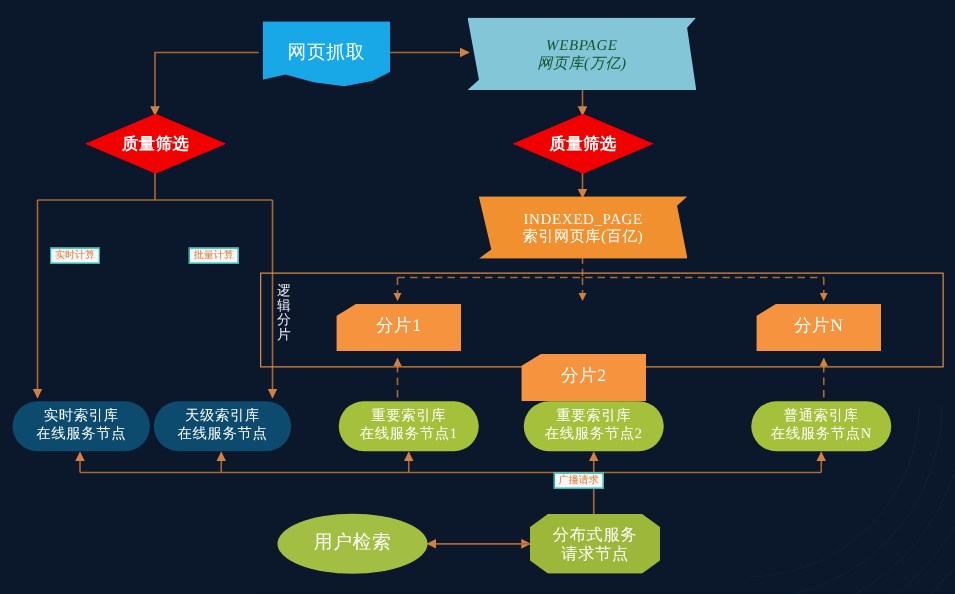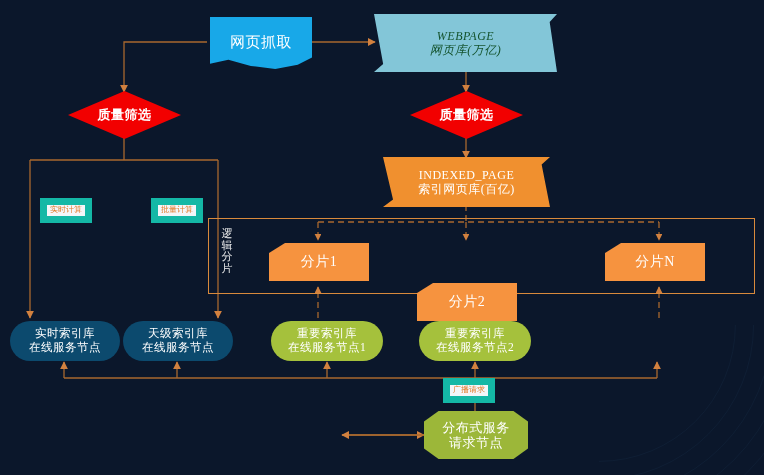--- a/index.html
+++ b/index.html
@@ -61,21 +61,21 @@
   .group-box{
     position:absolute;border:1px solid #d98a3c;background:transparent;
   }
   .group-label{
     position:absolute;color:#f1f1f1;font-size:11px;line-height:1.05;
     width:14px;text-align:center;letter-spacing:0;
   }
 
   .tag{
     position:absolute;background:#f4f6f9;color:#e07b2a;
-    font-size:8px;padding:1px 3px;border:7px solid #14b8a6;
+    font-size:8px;padding:1px 3px;border:1px solid #14b8a6;
     letter-spacing:0;white-space:nowrap;line-height:1.1;
     font-family:"Liberation Sans",sans-serif;
   }
 </style>
 </head>
 <body>
 
 <div id="stage">
 
   <svg class="fan tl" viewBox="0 0 330 330">
@@ -216,21 +216,28 @@
     <span class="ln">在线服务节点</span>
   </div>
   <div class="node pill olive" style="left:271px;top:321px;width:112px;height:40px;font-size:11.5px;flex-direction:column;">
     <span class="ln">重要索引库</span>
     <span class="ln">在线服务节点1</span>
   </div>
   <div class="node pill olive" style="left:419px;top:321px;width:112px;height:40px;font-size:11.5px;flex-direction:column;">
     <span class="ln">重要索引库</span>
     <span class="ln">在线服务节点2</span>
   </div>
-
+  <div class="node pill olive" style="left:601px;top:321px;width:112px;height:40px;font-size:11.5px;flex-direction:column;">
+    <span class="ln">普通索引库</span>
+    <span class="ln">在线服务节点N</span>
+  </div>
+
+  <div class="node ellipse" style="left:222px;top:411px;width:120px;height:48px;font-size:15px;">
+    <span>用户检索</span>
+  </div>
 
   <div class="node octo" style="left:424px;top:411px;width:104px;height:48px;font-size:13px;flex-direction:column;">
     <span class="ln">分布式服务</span>
     <span class="ln">请求节点</span>
   </div>
 
   <div class="tag" style="left:40px;top:198px;">实时计算</div>
   <div class="tag" style="left:151px;top:198px;">批量计算</div>
   <div class="tag" style="left:443px;top:378px;">广播请求</div>
 

